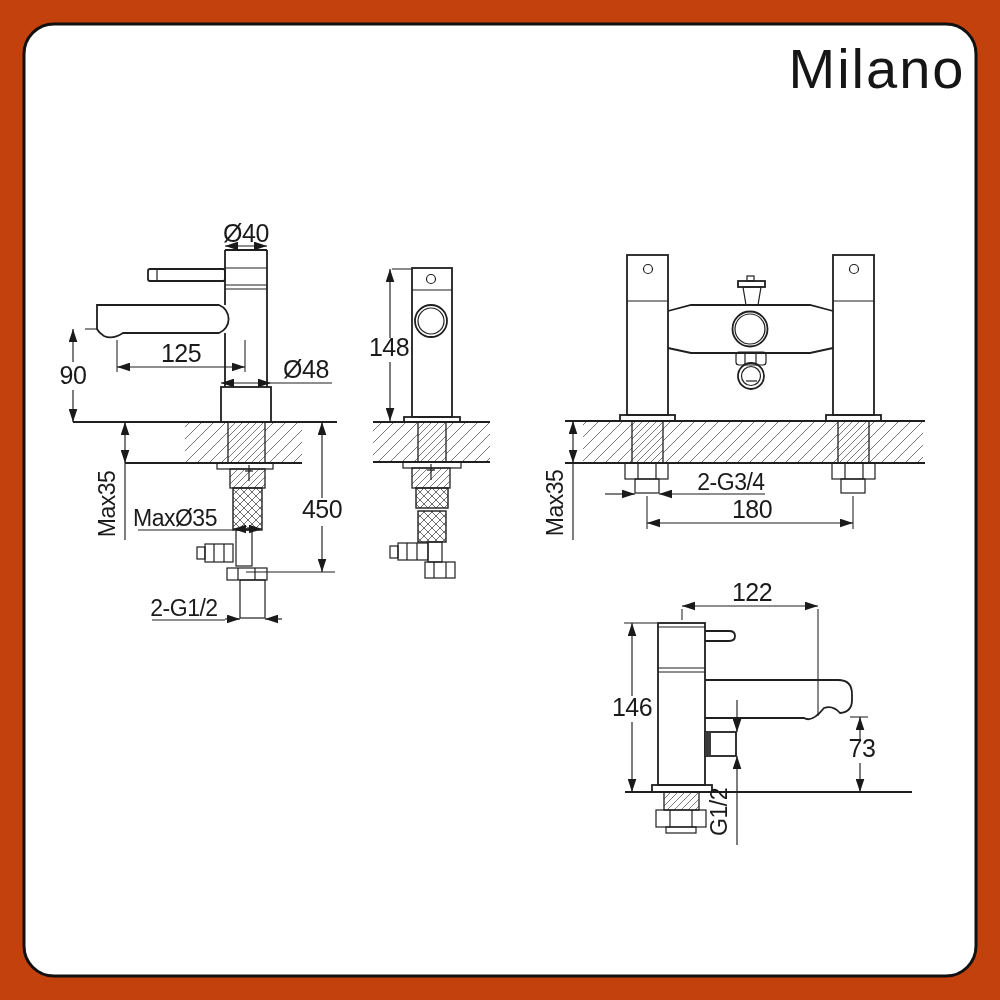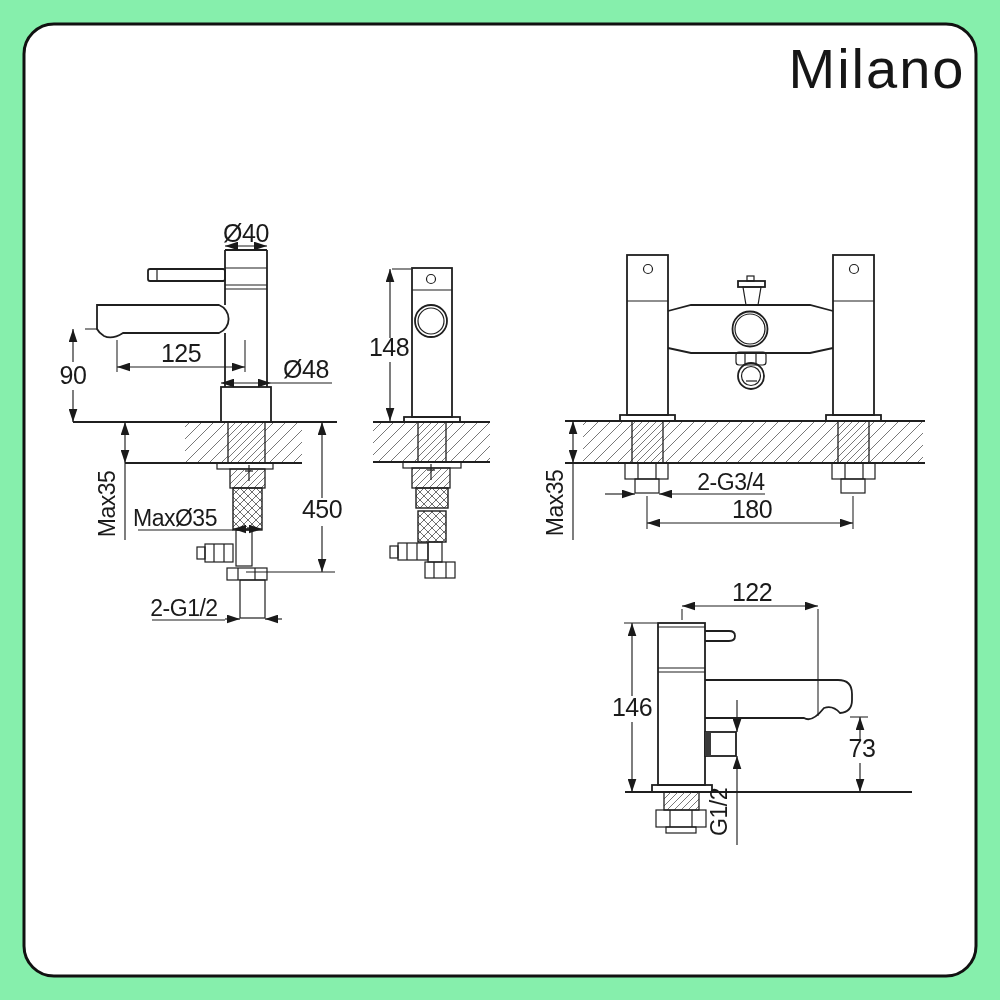--- a/index.html
+++ b/index.html
@@ -1,16 +1,16 @@
 <!DOCTYPE html>
 <html><head>
 <meta charset="utf-8">
 <style>
   html,body{margin:0;padding:0;background:#ffffff;}
-  .page{position:relative;width:1000px;height:1000px;background:#86efac;overflow:hidden;}
+  .page{position:relative;width:1000px;height:1000px;background:#c2410c;overflow:hidden;}
   svg{position:absolute;left:0;top:0;}
   .ol{stroke:#1f1f1f;stroke-width:1.8;fill:none;}
   .olthin{stroke:#1f1f1f;stroke-width:1.2;fill:none;}
   .dim{stroke:#1f1f1f;stroke-width:1.15;fill:none;}
   .ext{stroke:#1f1f1f;stroke-width:1.05;fill:none;}
   .dim-text{font-family:"Liberation Sans",sans-serif;font-size:25px;fill:#1a1a1a;letter-spacing:-0.5px;}
   .dim-text-sm{font-family:"Liberation Sans",sans-serif;font-size:23px;fill:#1a1a1a;letter-spacing:-0.5px;}
   .logo-text{font-family:"Liberation Sans",sans-serif;font-size:56px;font-weight:300;fill:#161616;letter-spacing:2px;}
 </style>
 </head>

